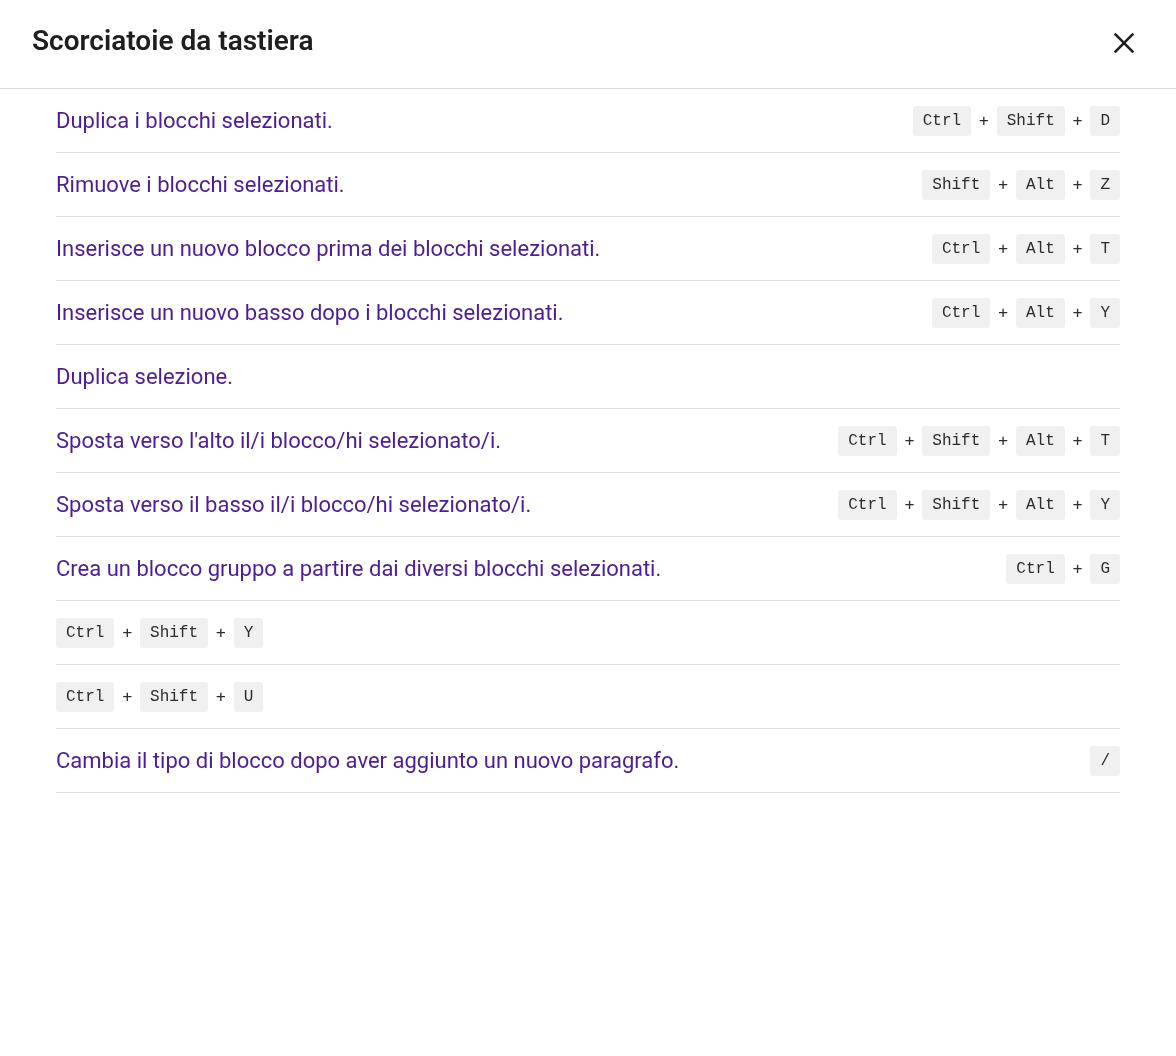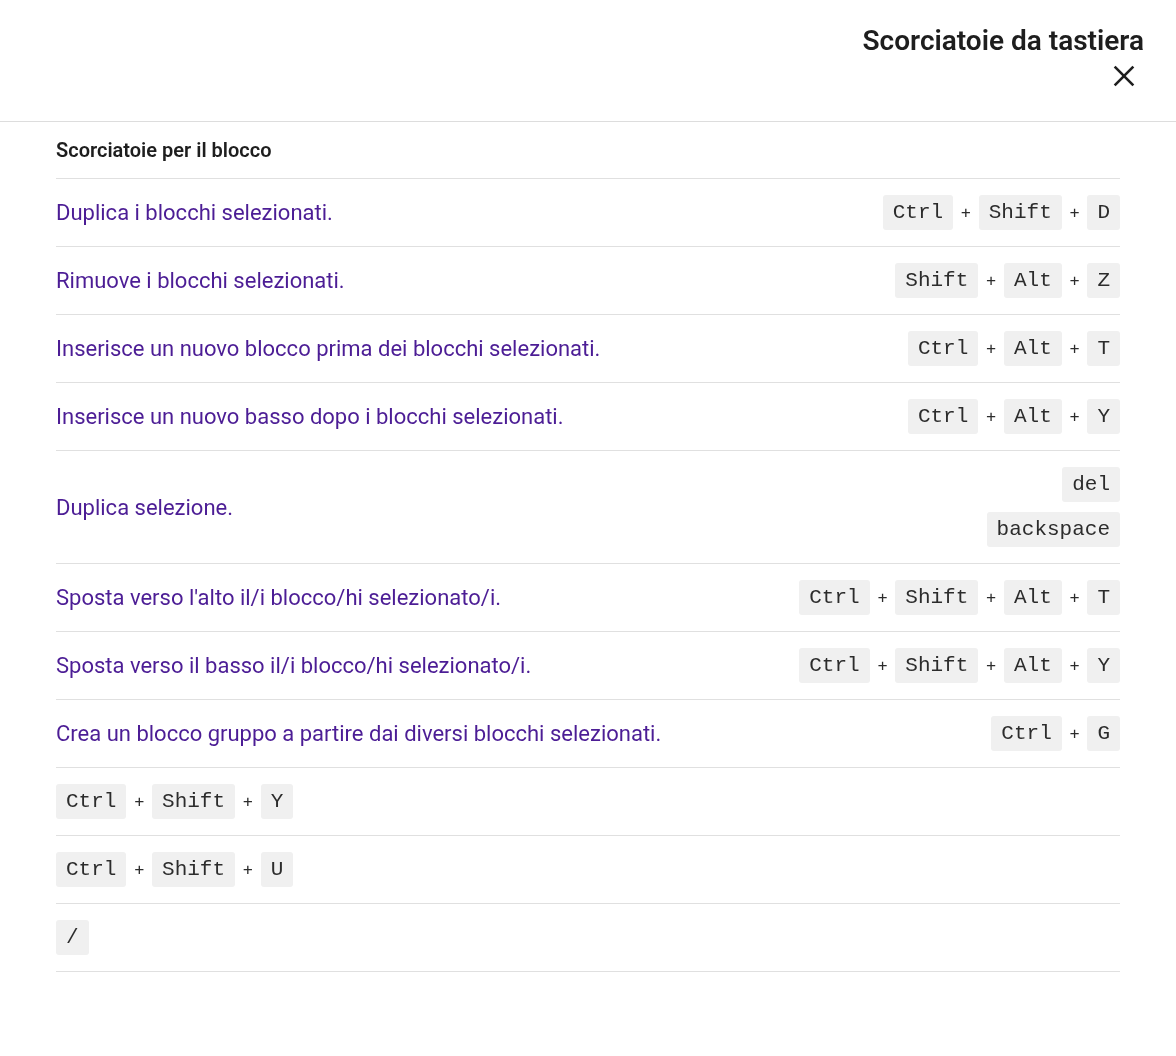--- a/index.html
+++ b/index.html
@@ -14,25 +14,24 @@
       width: 1176px;
       height: 1056px;
     }
     .modal {
       display: flex;
       flex-direction: column;
       height: 100%;
     }
     .modal-header {
       display: flex;
-      align-items: flex-end;
+      align-items: flex-start;
       justify-content: space-between;
       padding: 24px 32px 24px 32px;
       border-bottom: 1px solid #ddd;
-      flex-direction: column;
     }
     .modal-title {
       font-size: 28px;
       font-weight: 600;
       color: #1e1e1e;
     }
     .close-btn {
       cursor: pointer;
       width: 40px;
       height: 40px;
@@ -77,21 +76,21 @@
       align-items: flex-end;
       gap: 10px;
     }
     .key-combo {
       display: flex;
       align-items: center;
       gap: 8px;
     }
     kbd {
       font-family: Menlo, Consolas, "Liberation Mono", monospace;
-      font-size: 21px;
+      font-size: 16px;
       background: #f0f0f0;
       border-radius: 3px;
       padding: 6px 10px;
       color: #2c2c2c;
       font-weight: 500;
     }
     .plus {
       font-size: 16px;
       color: #2c2c2c;
       font-family: Menlo, Consolas, monospace;
@@ -106,21 +105,20 @@
     <button class="close-btn">
       <span>
         <svg viewBox="0 0 24 24" fill="none" stroke="#1e1e1e" stroke-width="2.2">
           <line x1="4" y1="4" x2="20" y2="20"></line>
           <line x1="20" y1="4" x2="4" y2="20"></line>
         </svg>
       </span>
     </button>
   </div>
   <div class="modal-body">
-    <h2 class="section-title">Scorciatoie per il blocco</h2>
     <div id="shortcut-list">
         <div class="shortcut-row">
           <div class="shortcut-desc">Duplica i blocchi selezionati.</div>
           <div class="shortcut-keys">
             <div class="key-combo">
               <kbd>Ctrl</kbd>
               <span class="plus">+</span>
               <kbd>Shift</kbd>
               <span class="plus">+</span>
               <kbd>D</kbd>
@@ -158,28 +156,20 @@
               <kbd>Ctrl</kbd>
               <span class="plus">+</span>
               <kbd>Alt</kbd>
               <span class="plus">+</span>
               <kbd>Y</kbd>
             </div>
           </div>
         </div>
         <div class="shortcut-row">
           <div class="shortcut-desc">Duplica selezione.</div>
-          <div class="shortcut-keys">
-            <div class="key-combo">
-              <kbd>del</kbd>
-            </div>
-            <div class="key-combo">
-              <kbd>backspace</kbd>
-            </div>
-          </div>
         </div>
         <div class="shortcut-row">
           <div class="shortcut-desc">Sposta verso l'alto il/i blocco/hi selezionato/i.</div>
           <div class="shortcut-keys">
             <div class="key-combo">
               <kbd>Ctrl</kbd>
               <span class="plus">+</span>
               <kbd>Shift</kbd>
               <span class="plus">+</span>
               <kbd>Alt</kbd>
@@ -228,20 +218,21 @@
             <div class="key-combo">
               <kbd>Ctrl</kbd>
               <span class="plus">+</span>
               <kbd>Shift</kbd>
               <span class="plus">+</span>
               <kbd>U</kbd>
             </div>
           </div>
         </div>
         <div class="shortcut-row">
+          <div class="shortcut-desc">Cambia il tipo di blocco dopo aver aggiunto un nuovo paragrafo.</div>
           <div class="shortcut-keys">
             <div class="key-combo">
               <kbd>/</kbd>
             </div>
           </div>
         </div>
       </div>
   </div>
 </div>
 

